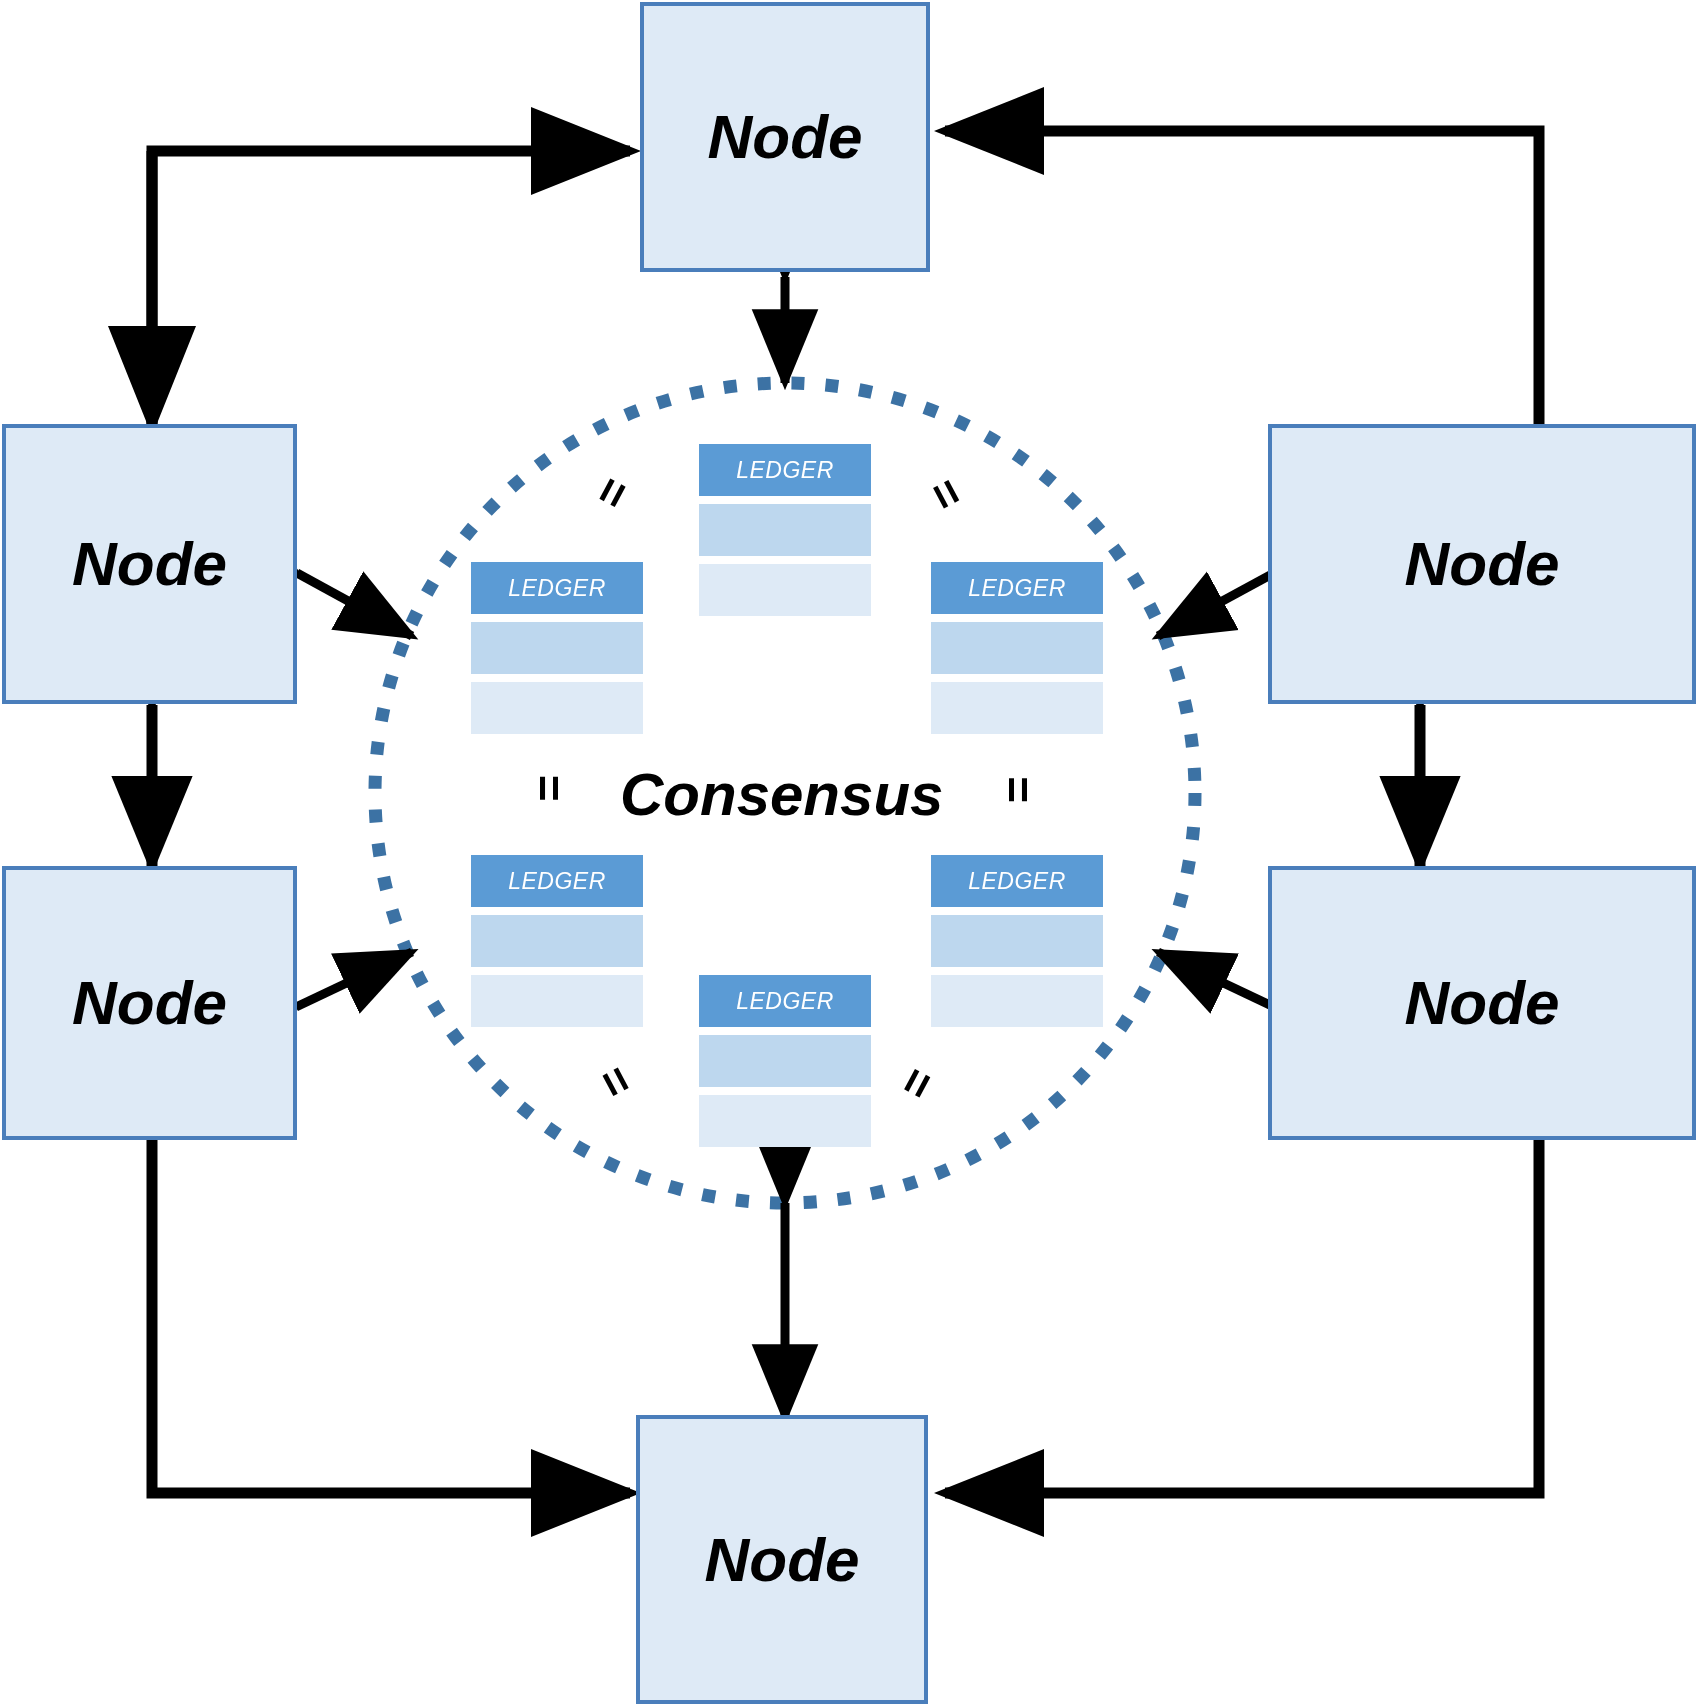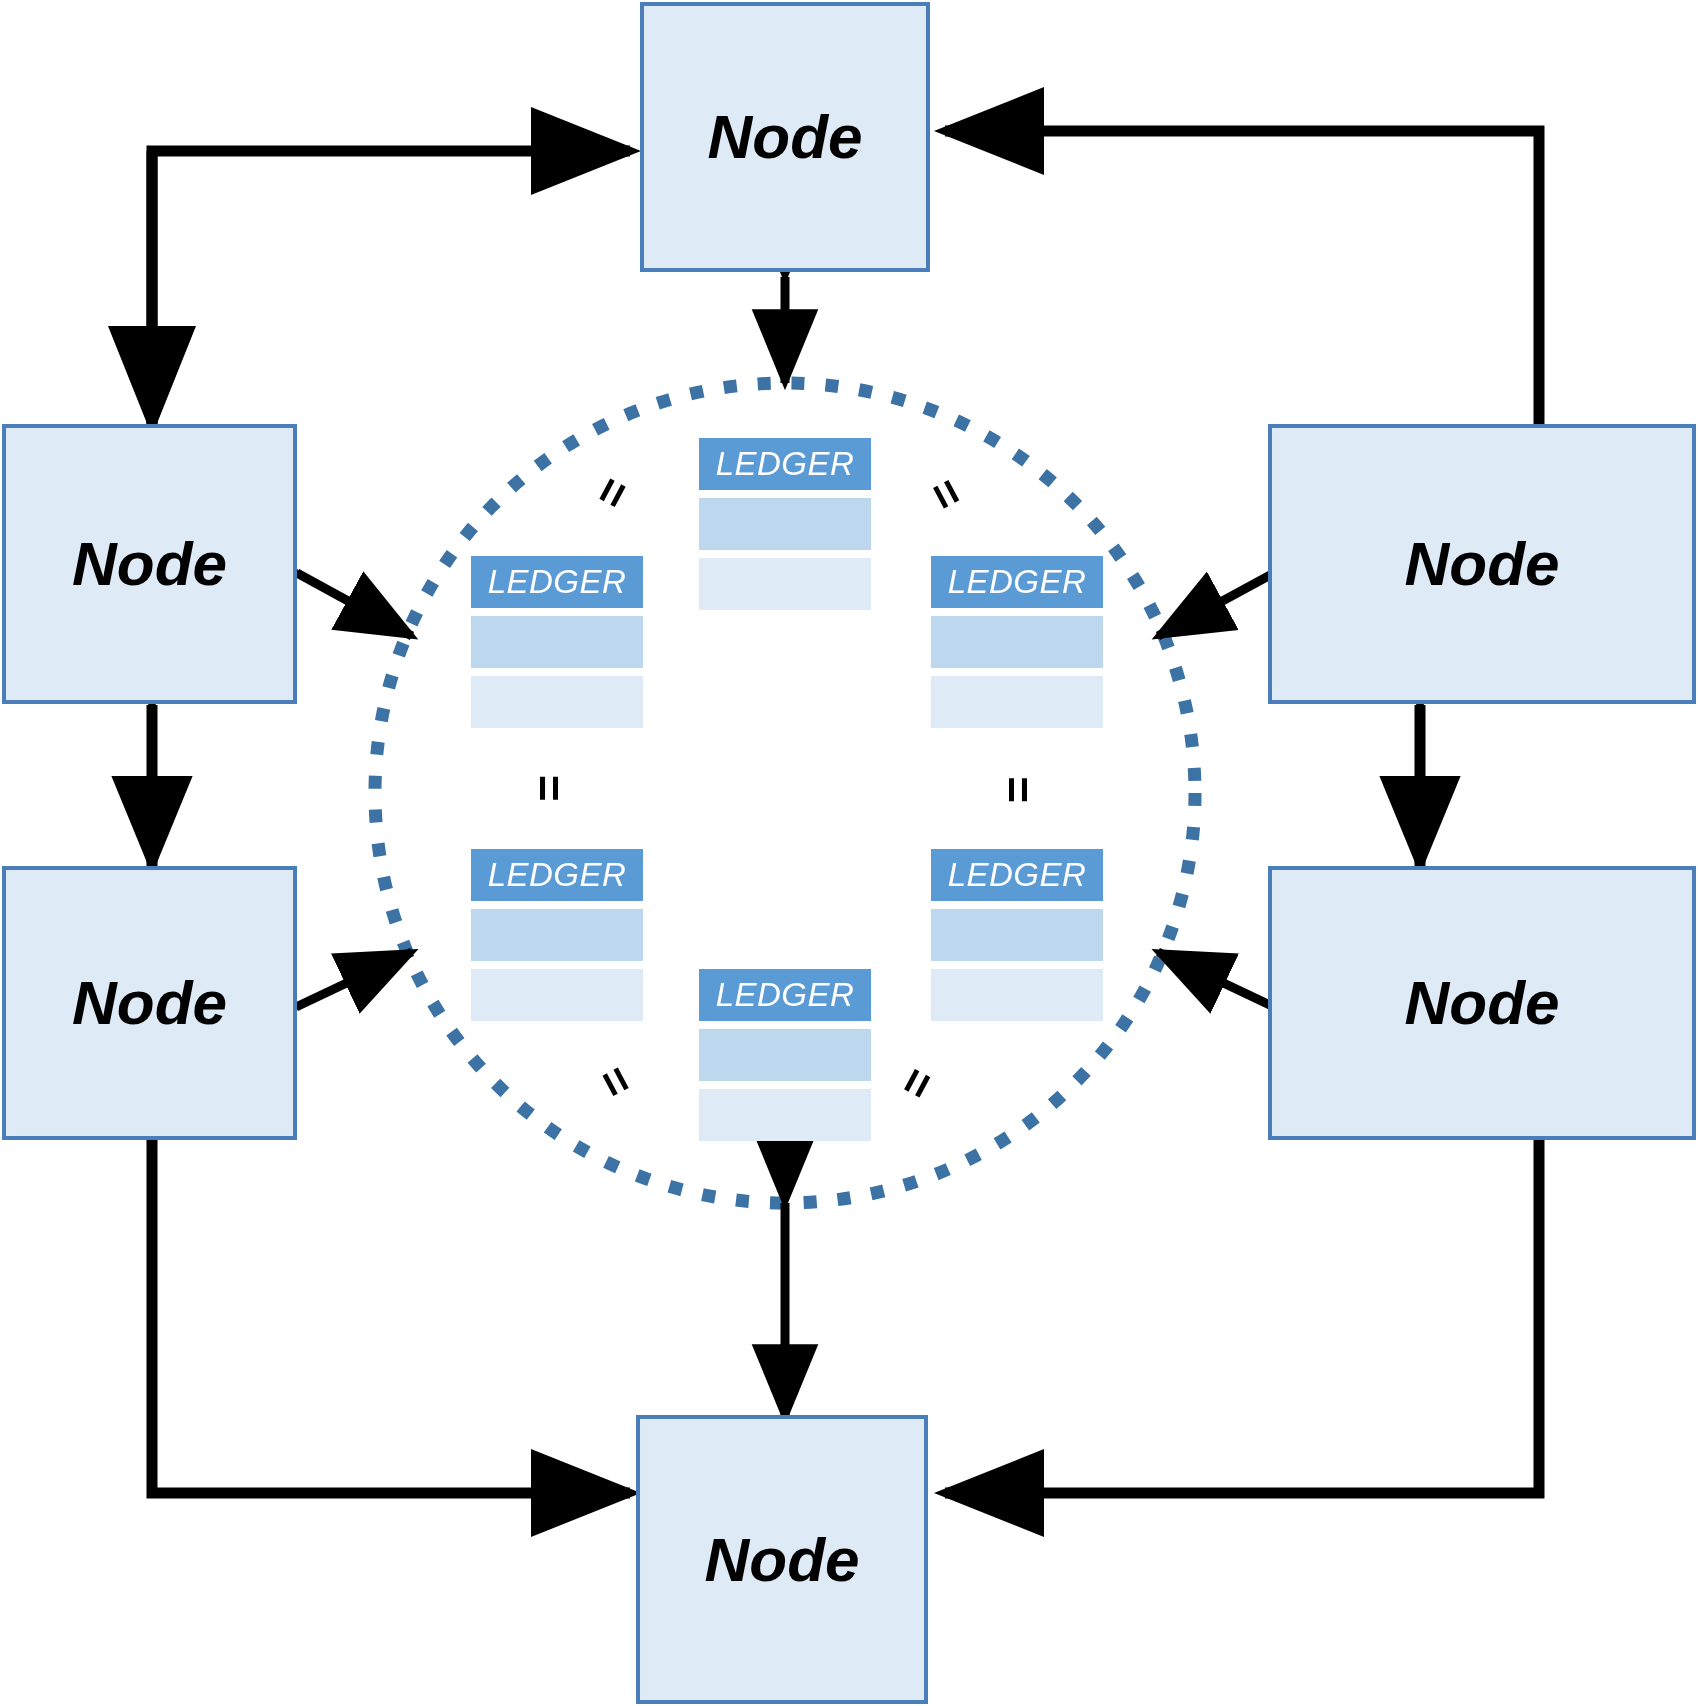--- a/index.html
+++ b/index.html
@@ -43,26 +43,27 @@
     line-height: 1;
   }
   .ledger {
     position: absolute;
     width: 172px;
   }
   .ledger-head {
     background: #5B9BD5;
     color: #FFFFFF;
     font-family: "Liberation Sans", sans-serif;
-    font-size: 33px;
+    font-size: 23px;
     text-align: center;
     line-height: 52px;
     height: 52px;
     letter-spacing: 0.5px;
     white-space: nowrap;
+    margin-top: 6px;
   }
   .ledger-row1 {
     background: #BDD7EE;
     height: 52px;
     margin-top: 8px;
   }
   .ledger-row2 {
     background: #DEEAF6;
     height: 52px;
     margin-top: 8px;
@@ -192,14 +193,15 @@
   <div class="eq-mark" style="left:933px; top:470px; transform:rotate(62deg); transform-origin:center;">=</div>
 
   <div class="eq-mark" style="left:536px; top:766px; transform:rotate(-90deg); transform-origin:center;">=</div>
 
   <div class="eq-mark" style="left:1005px; top:766px; transform:rotate(90deg); transform-origin:center;">=</div>
 
   <div class="eq-mark" style="left:602px; top:1060px; transform:rotate(-118deg); transform-origin:center;">=</div>
 
   <div class="eq-mark" style="left:905px; top:1060px; transform:rotate(118deg); transform-origin:center;">=</div>
 
+  <div class="consensus-title" style="left:620px; top:760px;">Consensus</div>
 
 </div>
 
 </body></html>

